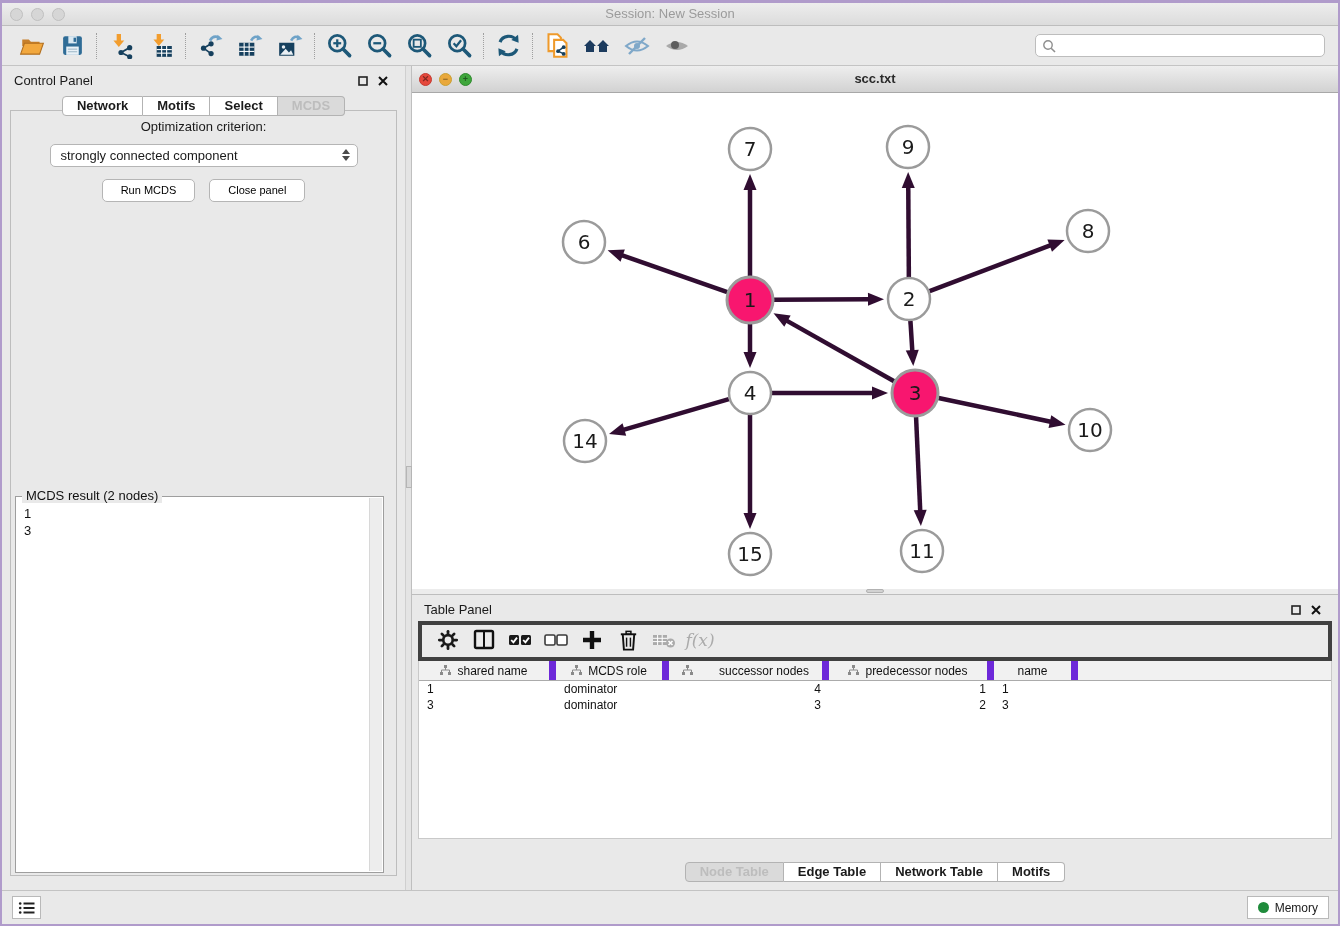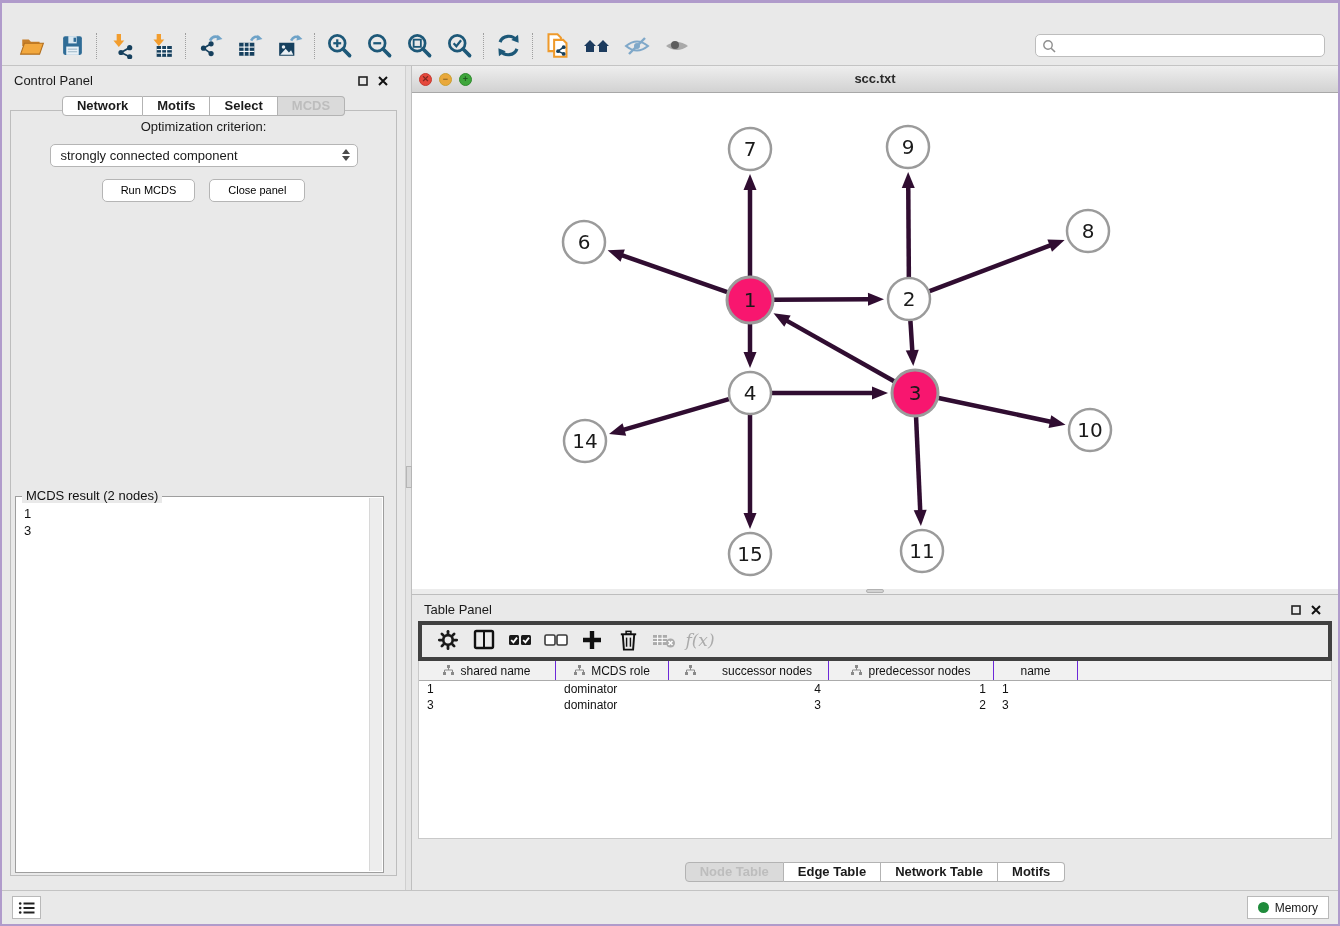--- a/index.html
+++ b/index.html
@@ -77,40 +77,48 @@
 
   
   .table-panel { position:relative; flex:1; background:#e9e9e9; }
   .tp-toolbar { position:absolute; left:6px; right:6px; top:26px; height:40px; background:#ebebeb;
     border:4px solid #404040; display:flex; padding:0 8px; }
   .tp-btn { width:36px; height:30px; display:flex; align-items:center; justify-content:center; }
   .fx-label { font-family:"DejaVu Serif", serif; font-style:italic; font-size:17px; color:#ababab; }
   .tp-table { position:absolute; left:6px; right:6px; top:66px; height:178px; background:#fff; border:1px solid #c9c9c9; border-top:none; overflow:hidden; }
   .thead { display:flex; height:20px; background:#f1f1f1; border-bottom:1px solid #ababab; }
   .th { display:flex; align-items:center; justify-content:center; gap:6px; font-size:12px; color:#111;
-    border-right:1px solid #6d28d9; height:100%; }
+    border-right:7px solid #6d28d9; height:100%; }
   .trow { display:flex; height:16px; align-items:center; }
   .td { font-size:12px; color:#111; padding:0 8px; overflow:hidden; white-space:nowrap; }
   .tp-tabs { position:absolute; left:0; right:0; bottom:8px; display:flex; justify-content:center; }
 
   
   .statusbar { position:absolute; left:0; right:0; bottom:0; height:34px; background:#e9e9e9; border-top:1px solid #c3c3c3; }
   .sb-left { position:absolute; left:10px; top:5px; width:29px; height:23px; background:#fff; border:1px solid #b9b9b9;
     display:flex; align-items:center; justify-content:center; }
   .sb-mem { position:absolute; right:9px; top:5px; height:23px; background:#fff; border:1px solid #b9b9b9;
     display:flex; align-items:center; gap:6px; padding:0 10px; font-size:12px; }
   .mem-dot { width:11px; height:11px; border-radius:50%; background:#1f8b3b; }
 
   svg.icon { display:block; }
 </style>
 </head>
 <body>
 
 <div class="app">
 
+  <div class="titlebar">
+    <div class="traffic">
+      <span class="light"></span>
+      <span class="light"></span>
+      <span class="light"></span>
+    </div>
+    <div class="title">Session: New Session</div>
+  </div>
 
   <div class="toolbar">
     <div class="tb-btn">
       <svg class="icon" width="26" height="26" viewBox="0 0 24 24">
         <path d="M3 6 h6 l2 2 h8 v4 H3 z" fill="#c77f2a"></path>
         <path d="M1.5 19.5 L5 9.5 H22.5 L19 19.5 Z" fill="#f2a83e" stroke="#b26f1f" stroke-width="1"></path>
       </svg>
     </div>
     <div class="tb-btn">
       <svg class="icon" width="25" height="25" viewBox="0 0 24 24">

